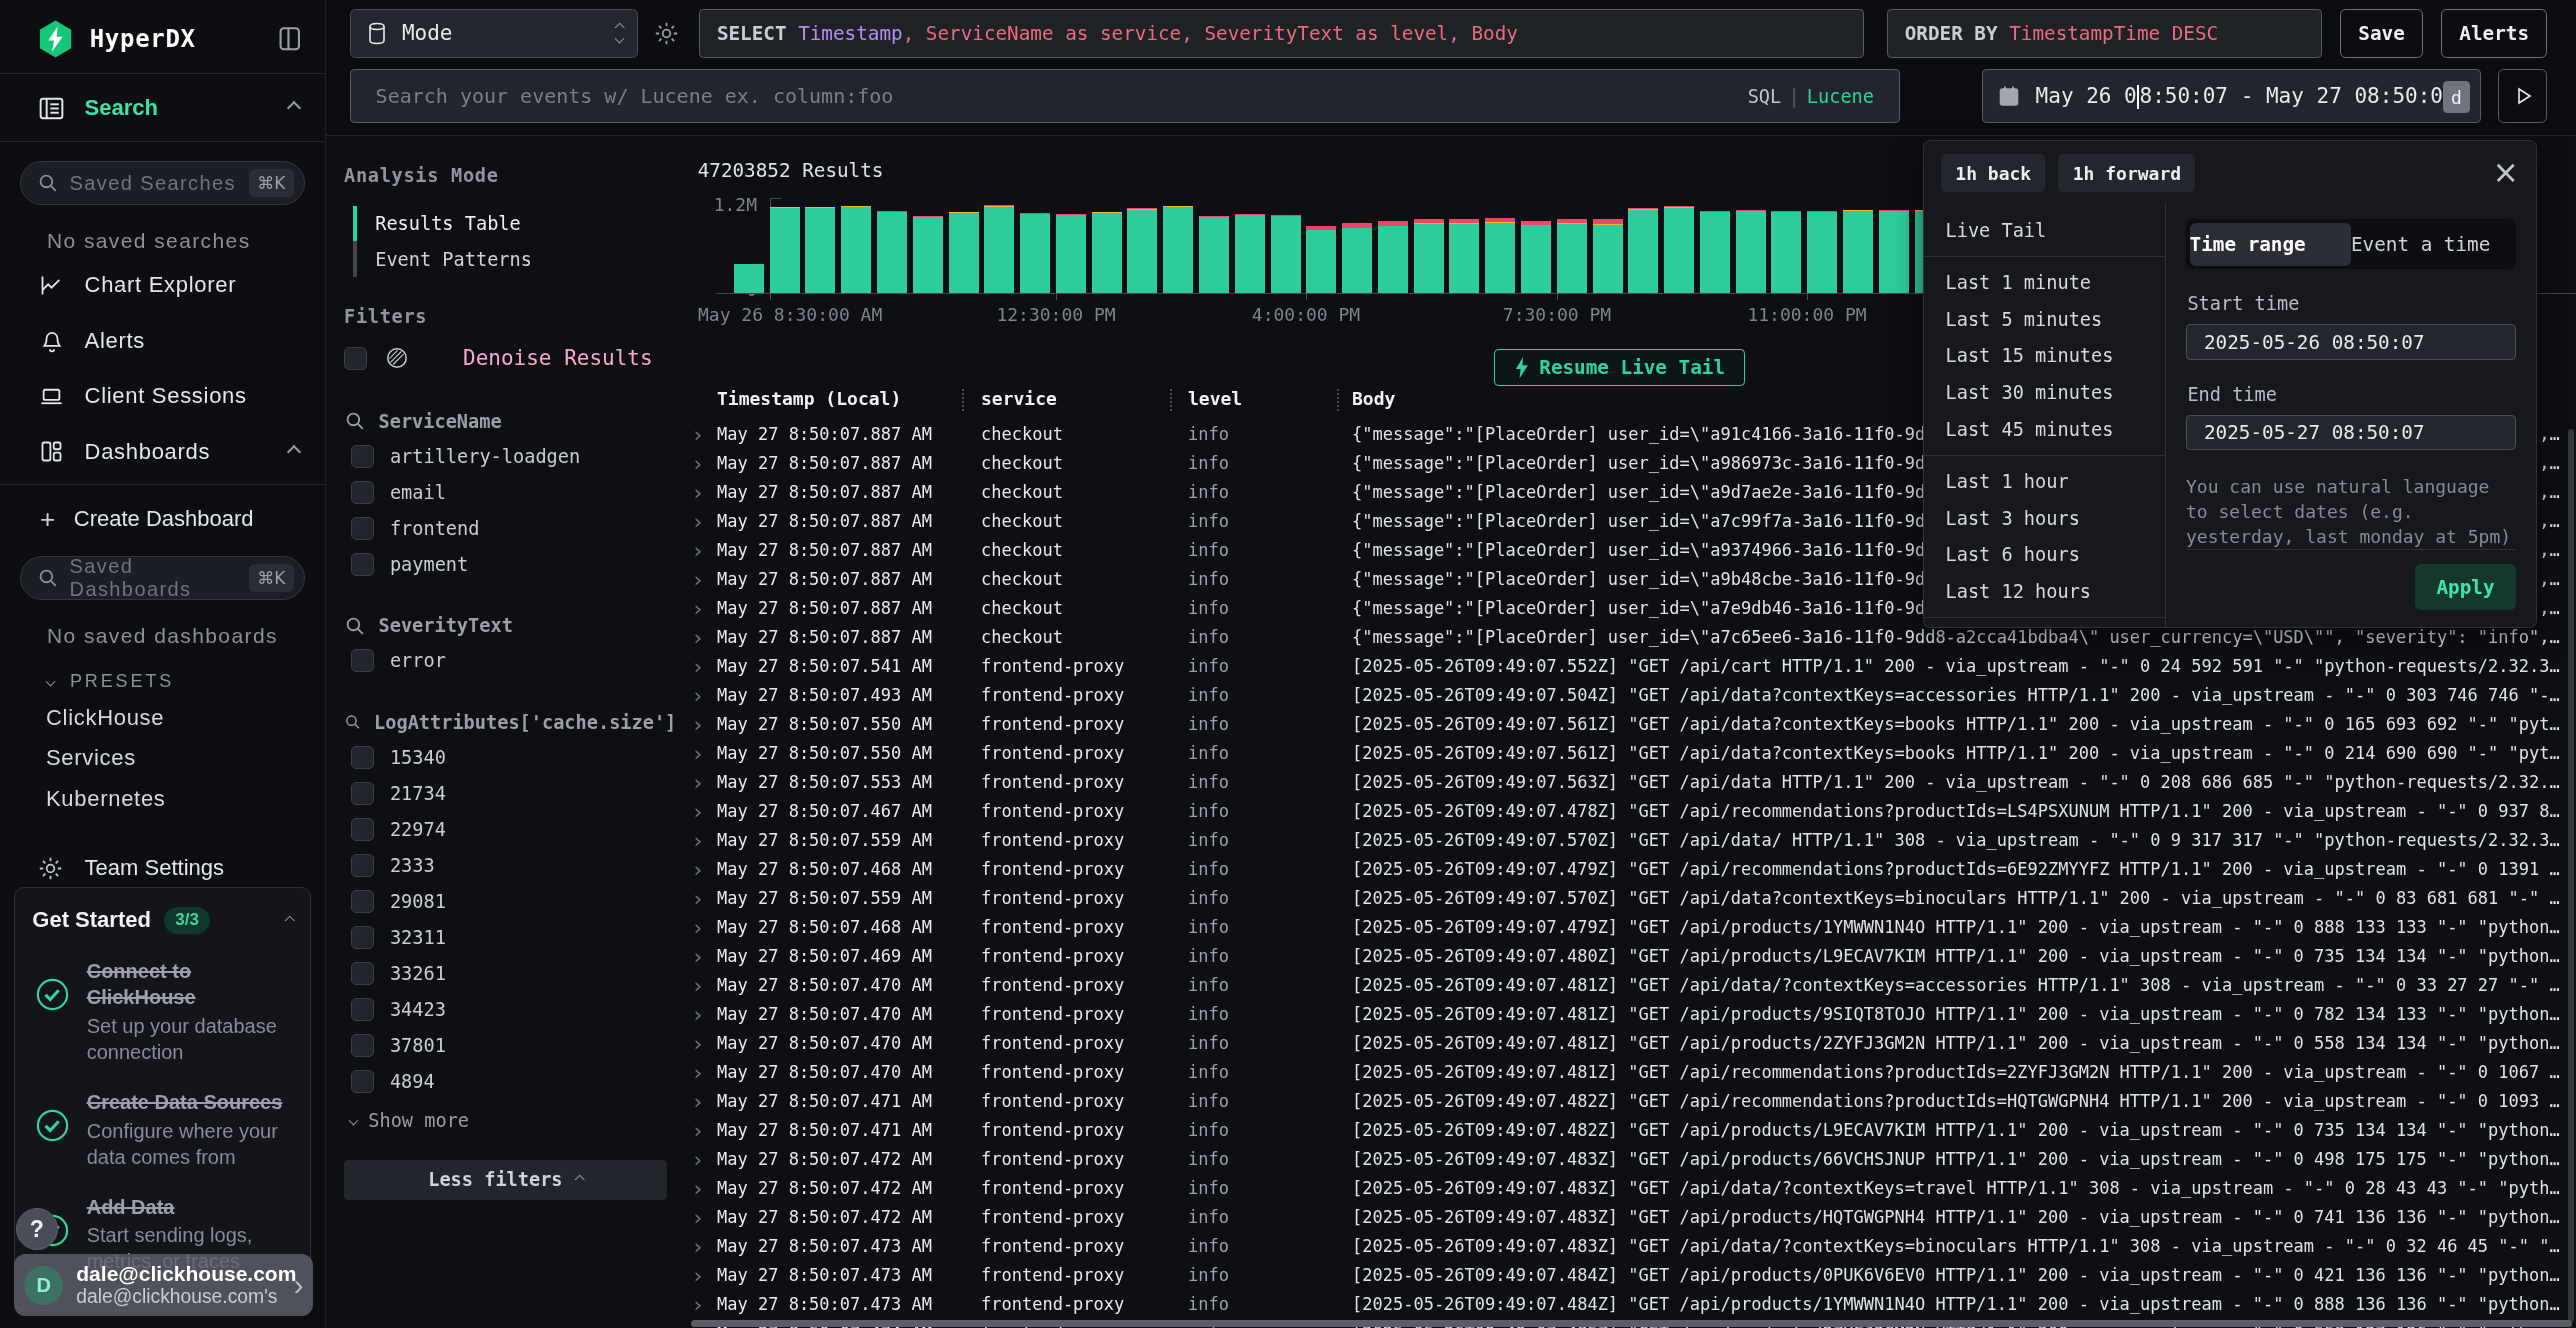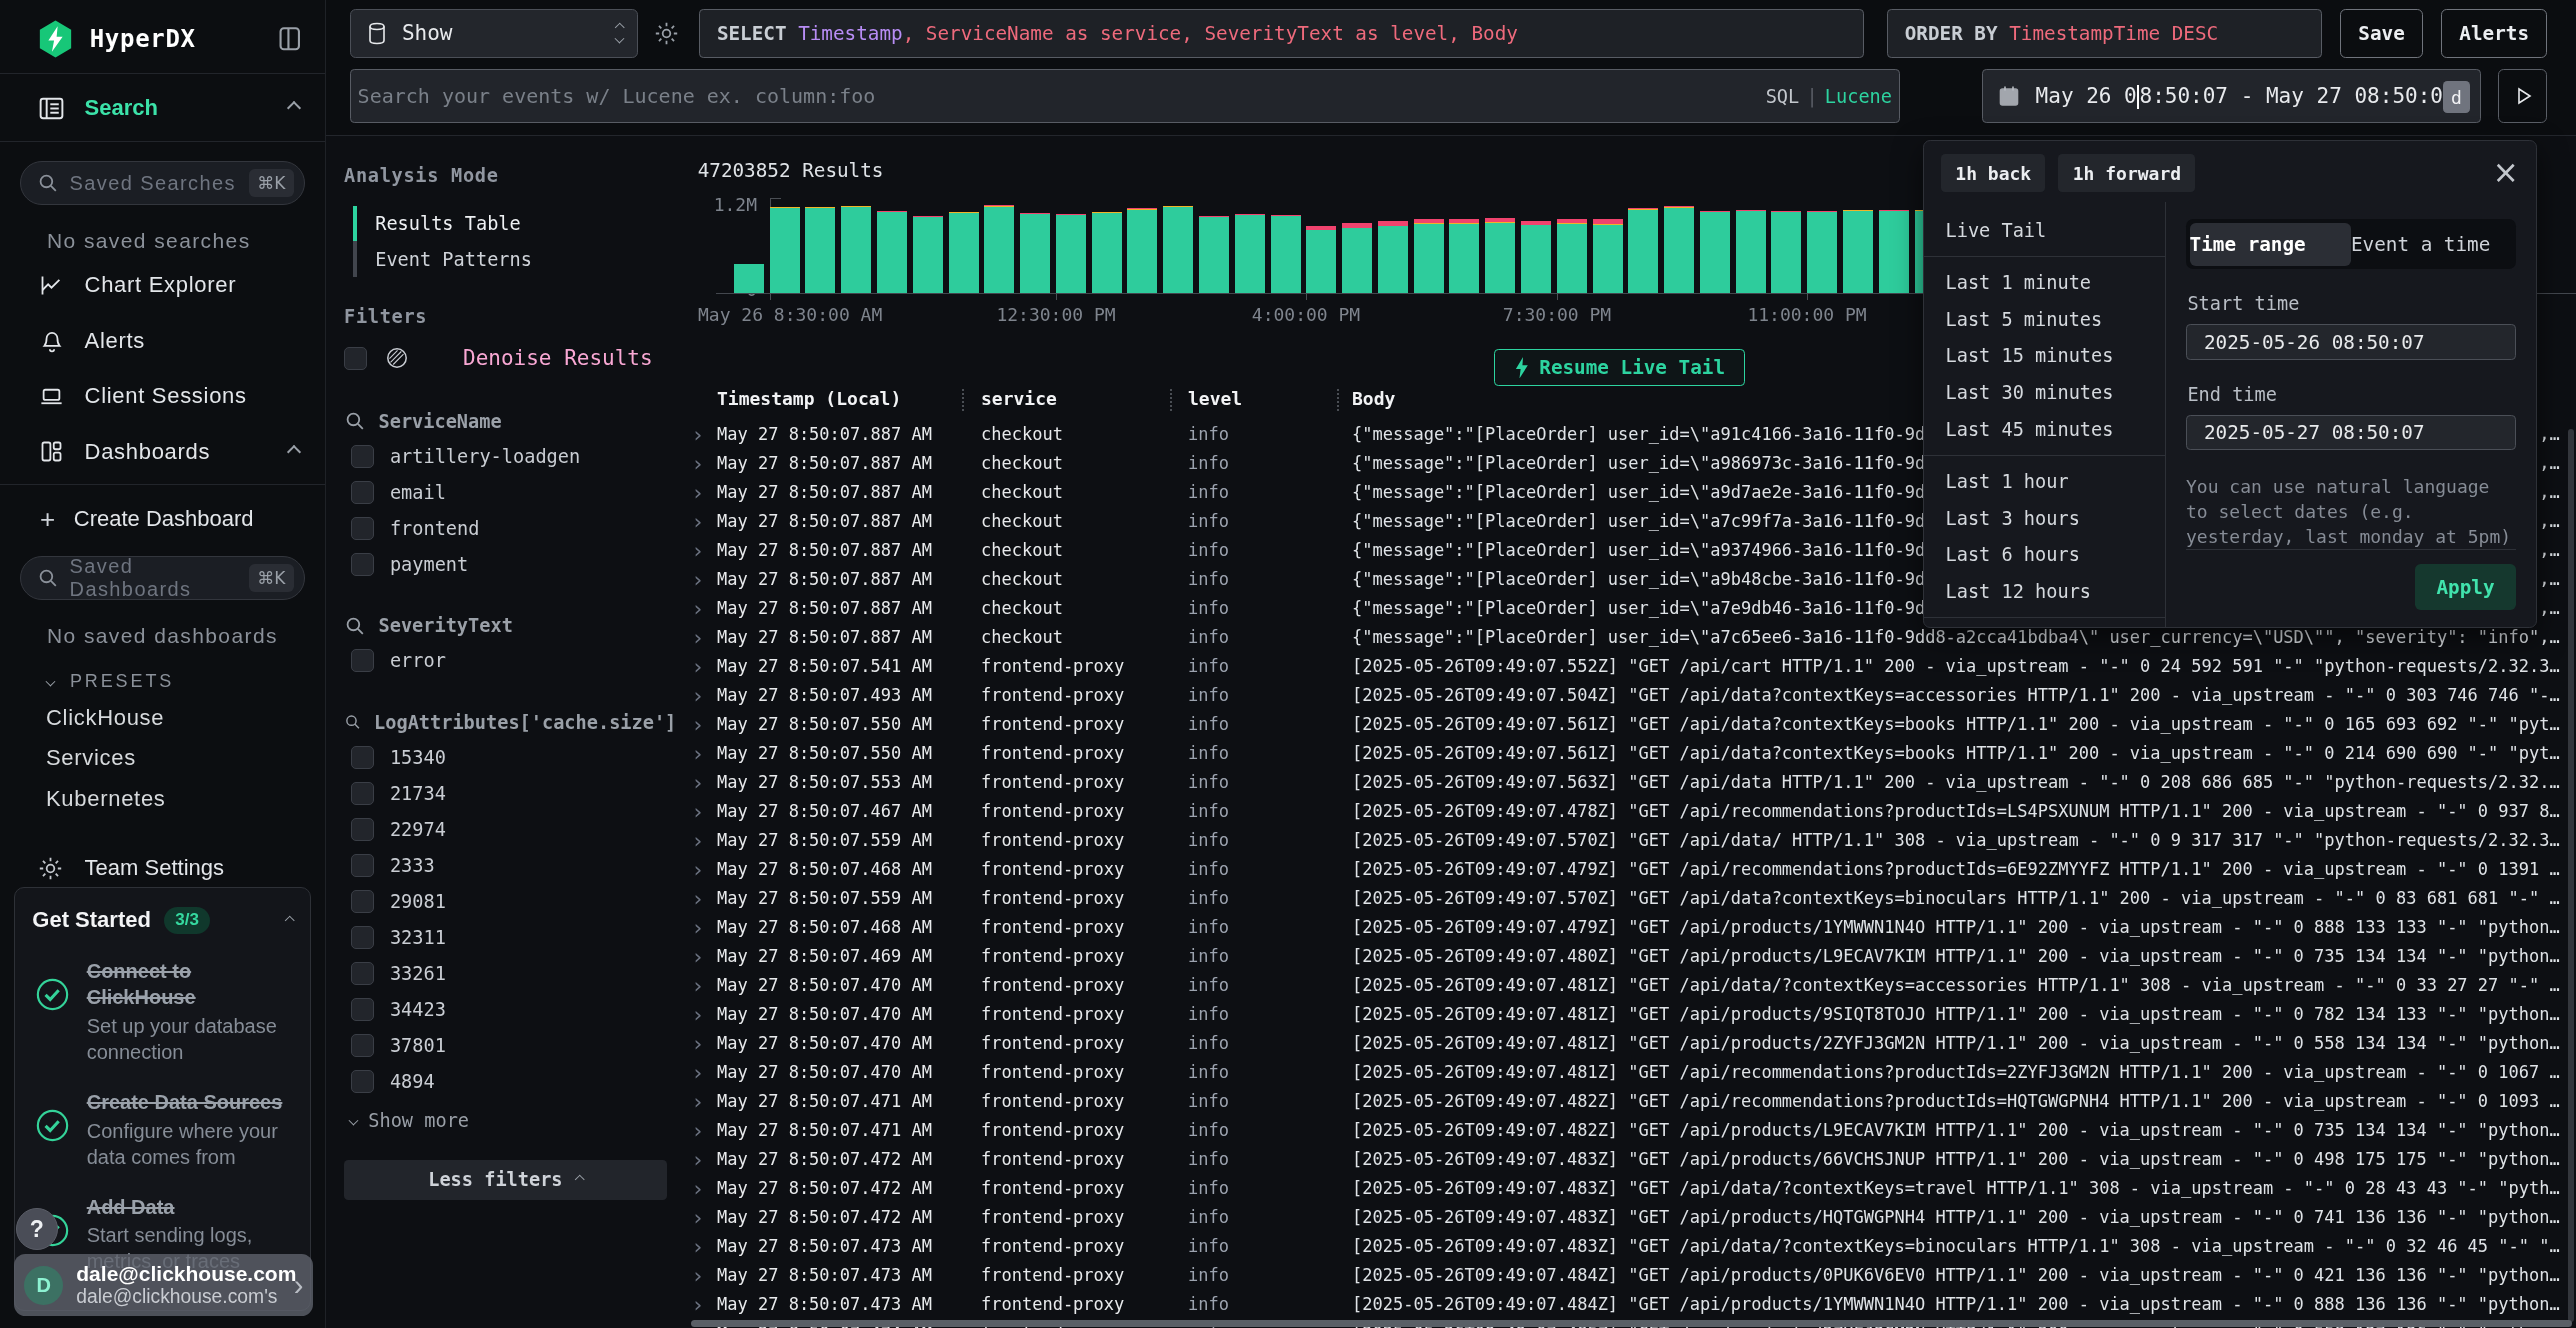--- a/index.html
+++ b/index.html
@@ -61,21 +61,21 @@
   .src-select .lbl { font-size:21px; color:#e8eaed; margin-left:13px; flex:1; }
   .updown { display:flex; flex-direction:column; gap:4.3px; align-items:center; }
   .gear-wrap { margin:0 18.6px 0 15.7px; }
   .query-box { flex:1; height:49px; background:#1e2126; border:0.7px solid #585c64; border-radius:4.3px; display:flex; align-items:center; padding:0 17px; font-size:19.3px; white-space:nowrap; overflow:hidden; }
   .kw { color:#c9ced4; font-weight:bold; }
   .fld-purple { color:#b88df5; }
   .fld-pink { color:#ee6a7c; }
   .orderby-box { width:435px; margin-left:23px; flex:none; }
   .tb-btn { height:49px; border:0.7px solid #70747c; border-radius:5.7px; background:transparent; color:#eceef1; font-weight:bold; font-size:19.3px; padding:10px 17px; margin-left:18.6px; display:flex; align-items:center; flex:none; }
   .tb-row2 { position:absolute; left:23.6px; right:29px; top:69px; height:54px; display:flex; align-items:center; }
-  .search-box { flex:1; height:54px; background:#22252b; border:0.7px solid #585c64; border-radius:4.3px; display:flex; align-items:center; padding:0 7px; }
+  .search-box { flex:1; height:54px; background:#22252b; border:0.7px solid #585c64; border-radius:4.3px; display:flex; align-items:center; padding:0 25px; }
   .search-box .ph { color:#7a8089; font-size:20px; flex:1; }
   .lang { font-size:18.6px; }
   .lang .sql { color:#c3c7cd; }
   .lang .sep { color:#5a5e66; margin:0 7.2px; }
   .lang .lucene { color:#2dd4a0; }
   .date-box { width:499px; height:54px; margin-left:82px; background:#22252b; border:0.7px solid #585c64; border-radius:4.3px; display:flex; align-items:center; padding:0 11.4px 0 14.3px; position:relative; flex:none; }
   .date-box .txt { color:#e8eaed; font-size:21px; margin-left:14.3px; white-space:nowrap; }
   .caret-bar { display:inline-block; width:1.4px; height:24px; background:#fff; vertical-align:middle; margin:0 0.7px; }
   .d-badge { position:absolute; right:10px; top:11.4px; width:27px; height:31.5px; background:#70747e; color:#f2f3f5; font-size:18px; border-radius:4.3px; display:flex; align-items:center; justify-content:center; }
   .run-btn { width:49px; height:54px; margin-left:17px; border:0.7px solid #5a5e66; border-radius:5.7px; display:flex; align-items:center; justify-content:center; flex:none; }
@@ -331,21 +331,21 @@
 
 <div id="topbar">
   <div class="tb-row1">
     <div class="src-select mono">
       <span>
         <svg width="24" height="27" viewBox="0 0 24 26" fill="none" stroke="#e8eaed" stroke-width="1.6">
             <path d="M5 6 c0-2 3.1-3 7-3 s7 1 7 3 v14 c0 2-3.1 3-7 3 s-7-1-7-3 z"></path>
             <path d="M5 6 c0 2 3.1 3 7 3 s7-1 7-3"></path>
           </svg>
       </span>
-      <span class="lbl">Show</span>
+      <span class="lbl">Mode</span>
       <span class="updown">
         <span class="chev up sm"></span>
           <span class="chev down sm"></span>
       </span>
     </div>
     <span class="gear-wrap">
       <svg width="27" height="27" viewBox="0 0 24 24" fill="none" stroke="#9aa0a8" stroke-width="1.6">
           <circle cx="12" cy="12" r="3.4"></circle>
           <path d="M12 2.5 v3 M12 18.5 v3 M2.5 12 h3 M18.5 12 h3 M5.3 5.3 l2.1 2.1 M16.6 16.6 l2.1 2.1 M18.7 5.3 l-2.1 2.1 M7.4 16.6 l-2.1 2.1"></path>
         </svg>

